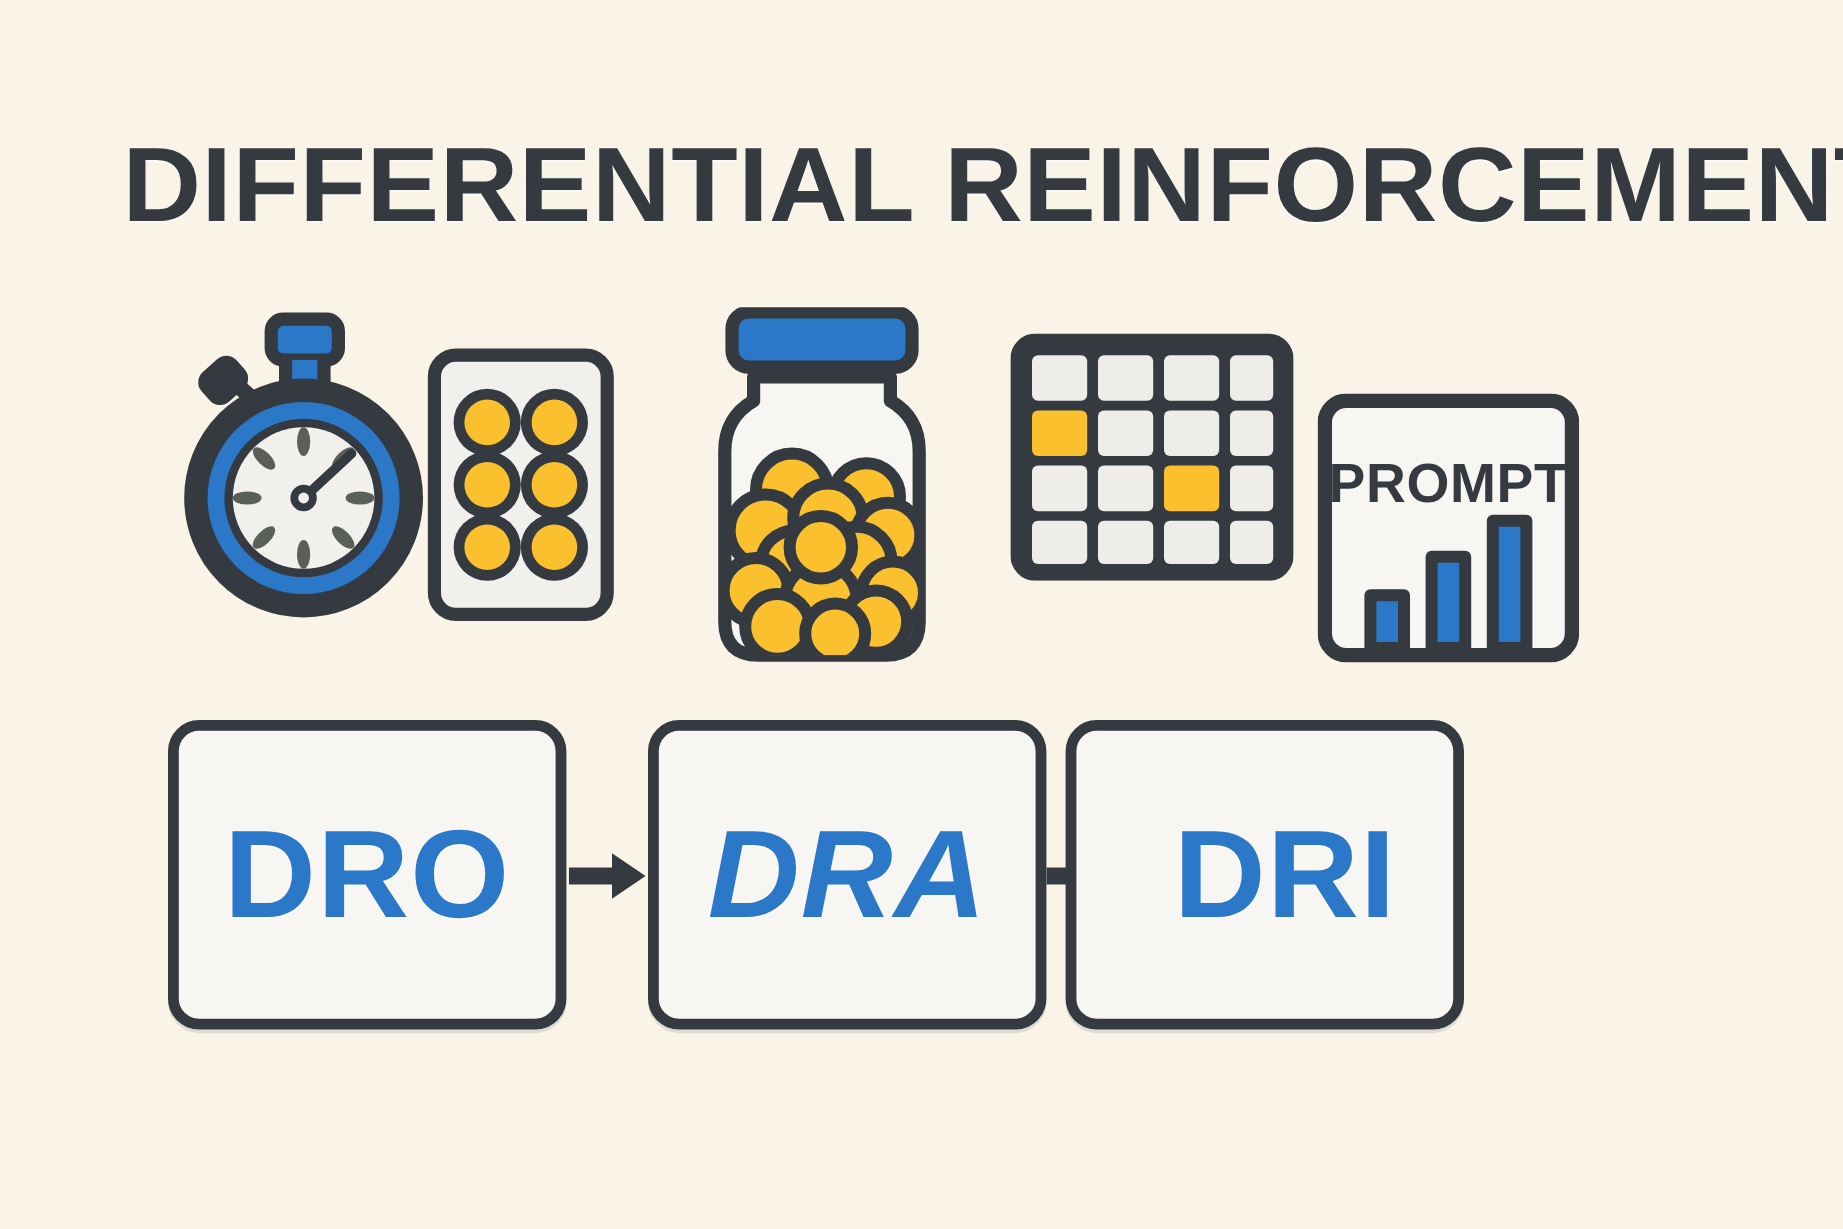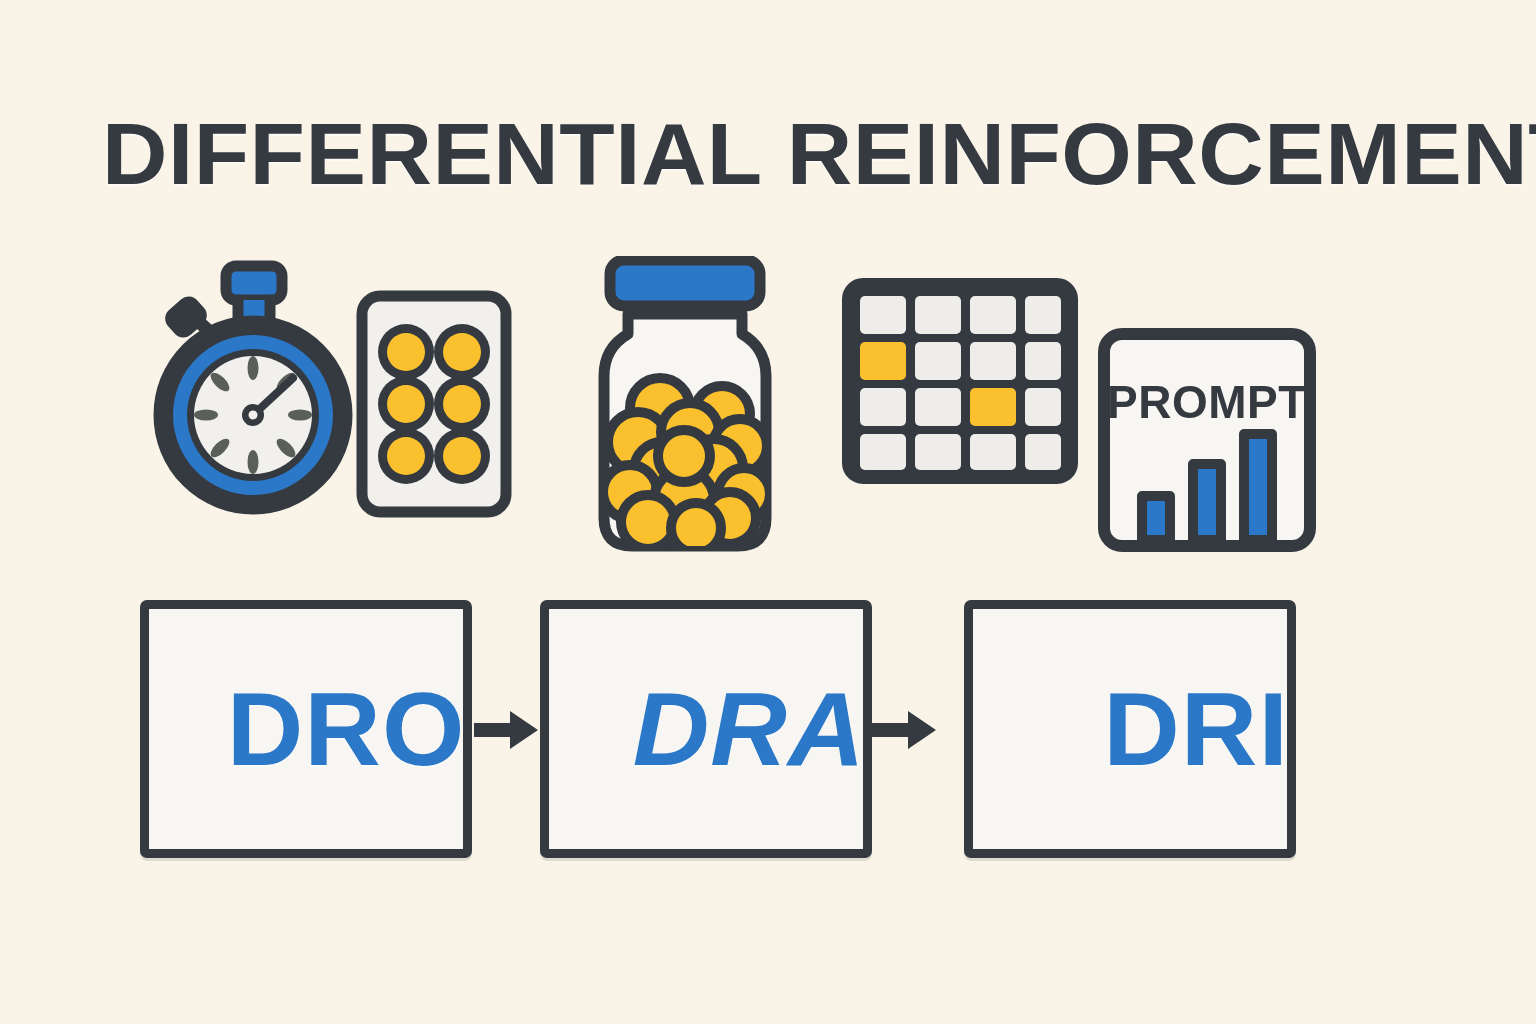--- a/index.html
+++ b/index.html
@@ -65,39 +65,39 @@
     height: 272px;
   }
   .flow-box {
     position: absolute;
     top: 4px;
     width: 332px;
     height: 258px;
     box-sizing: border-box;
     background: #f7f6f2;
     border: 9px solid #343a40;
-    border-radius: 7px;
+    border-radius: 26px;
     display: flex;
     align-items: center;
-    justify-content: flex-end;
+    justify-content: center;
     box-shadow: 0 3px 0 rgba(0,0,0,0.10);
   }
   .flow-box .label {
     color: #2b78c8;
     font-family: "Liberation Sans Narrow", "Liberation Sans", sans-serif;
     font-weight: 700;
     font-size: 104px;
     line-height: 104px;
     letter-spacing: 1px;
     transform: scaleX(1.02);
     text-shadow: 0 2px 0 rgba(255,255,255,0.5);
   }
   #box-dro { left: 140px; }
   #box-dra { left: 540px; font-style: italic; }
-  #box-dri { left: 964px; padding-left: 35px; }
+  #box-dri { left: 888px; padding-left: 35px; }
 
   .arrow {
     position: absolute;
     top: 112px;
     width: 66px;
     height: 44px;
   }
   #arrow-1 { left: 474px; }
   #arrow-2 { left: 872px; }
 </style>

